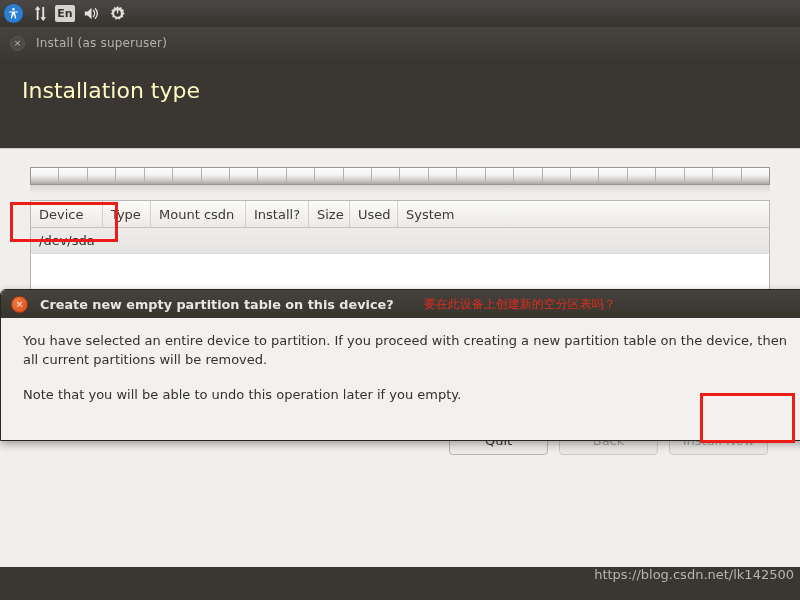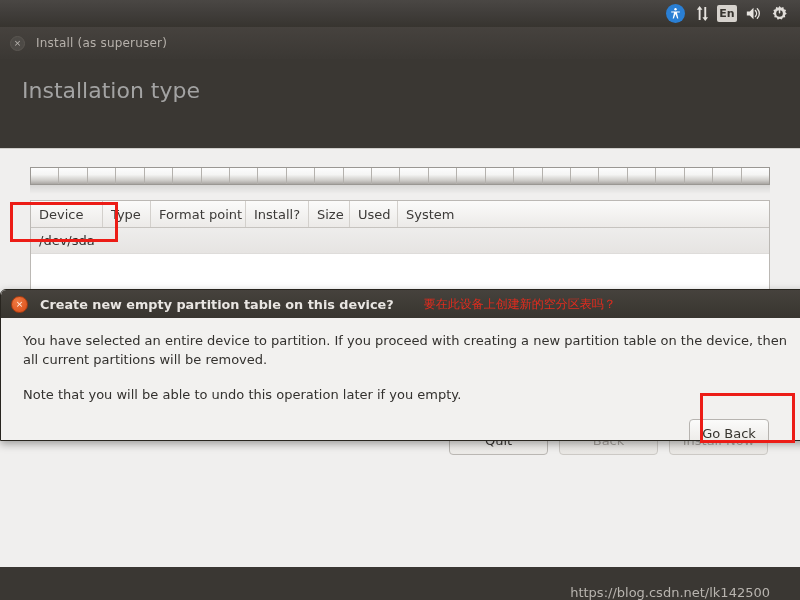--- a/index.html
+++ b/index.html
@@ -13,21 +13,21 @@
     position: relative;
     width: 800px; height: 600px;
     background: #3a3733;
   }
 
   
   #panel {
     position: absolute; left: 0; top: 0;
     width: 800px; height: 27px;
     background: linear-gradient(to bottom, #4a4744 0%, #403d3a 50%, #37342f 100%);
-    display: flex; align-items: center; justify-content: flex-end;
+    display: flex; align-items: center; justify-content: flex-start;
     padding-right: 8px;
   }
   .tray-icon {
     width: 26px; height: 27px;
     display: flex; align-items: center; justify-content: center;
     color: #e6e3df;
   }
   .a11y-badge {
     width: 19px; height: 19px; border-radius: 50%;
     background: #2a7fd4;
@@ -61,21 +61,21 @@
     display: flex; align-items: center; justify-content: center;
     color: #b9b5b0; font-size: 9px; line-height: 1;
   }
   #titlebar .tb-title {
     font-size: 12px; color: #b6b1ab; letter-spacing: .2px;
   }
   #heading {
     height: 62px;
     display: flex; align-items: center;
     padding-left: 22px;
-    font-size: 22px; color: #a3a3a3; font-weight: 400;
+    font-size: 22px; color: #fef9c3; font-weight: 400;
   }
 
   
   #content {
     position: absolute; left: 0; top: 121px;
     width: 800px; height: 446px;
     background: #f0efee;
     border-top: 1px solid #cfcdca;
     padding: 0 30px;
   }
@@ -232,22 +232,22 @@
     pointer-events: none;
   }
   #annot-device { left: 10px; top: 202px; width: 108px; height: 40px; }
   #annot-continue { left: 700px; top: 393px; width: 95px; height: 50px; }
 
   
   #watermark-bar {
     position: absolute; left: 0; top: 567px;
     width: 800px; height: 33px;
     background: #3a3733;
-    display: flex; align-items: flex-end; justify-content: flex-end;
-    padding-right: 30px;
+    display: flex; align-items: flex-start; justify-content: flex-end;
+    padding-right: 6px;
   }
   #watermark-bar .wm {
     font-size: 13px; color: #b8b4af;
     font-family: "DejaVu Sans", "Liberation Sans", sans-serif;
   }
 </style>
 </head>
 <body>
 
 <div id="screen">
@@ -326,21 +326,21 @@
           <div class="seg"></div>
           <div class="seg"></div>
         </div>
         <div id="partbar-shadow"></div>
       </div>
 
       <div id="table">
         <div id="thead">
           <div class="th" style="width:72px">Device</div>
           <div class="th" style="width:48px">Type</div>
-          <div class="th" style="width:95px">Format point</div>
+          <div class="th" style="width:95px">Mount csdn</div>
           <div class="th" style="width:63px">Install?</div>
           <div class="th" style="width:41px">Size</div>
           <div class="th" style="width:48px">Used</div>
           <div class="th" style="flex:1; border-right:none">System</div>
         </div>
         <div id="tbody">
           <div class="row">
             <div class="cell" style="width:72px">/dev/sda</div>
             <div class="cell" style="width:48px"></div>
             <div class="cell" style="width:63px"></div>
@@ -370,21 +370,20 @@
   <div id="dialog">
     <div id="dlg-title">
       <div class="dlg-close">×</div>
       <div class="dlg-title-text">Create new empty partition table on this device?</div>
       <div class="dlg-title-note">要在此设备上创建新的空分区表吗？</div>
     </div>
     <div id="dlg-body">
       <p>You have selected an entire device to partition. If you proceed with creating a new partition table on the device, then all current partitions will be removed.</p>
       <p class="second">Note that you will be able to undo this operation later if you empty.</p>
       <div id="dlg-buttons">
-        <div class="dlg-btn">Go Back</div>
       </div>
     </div>
   </div>
 
   <div class="annot" id="annot-device"></div>
   <div class="annot" id="annot-continue"></div>
 
   <div id="watermark-bar">
     <span class="wm">https://blog.csdn.net/lk142500</span>
   </div>

